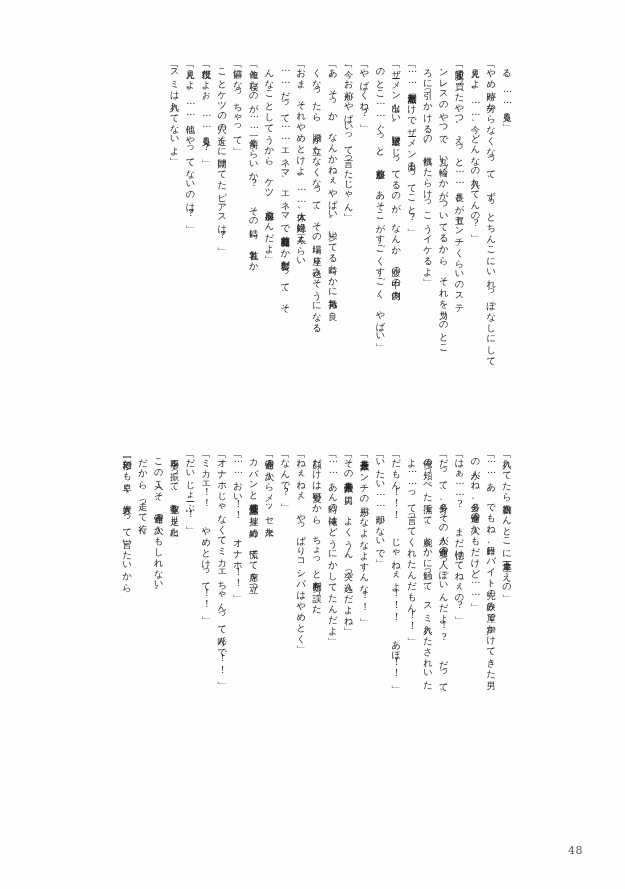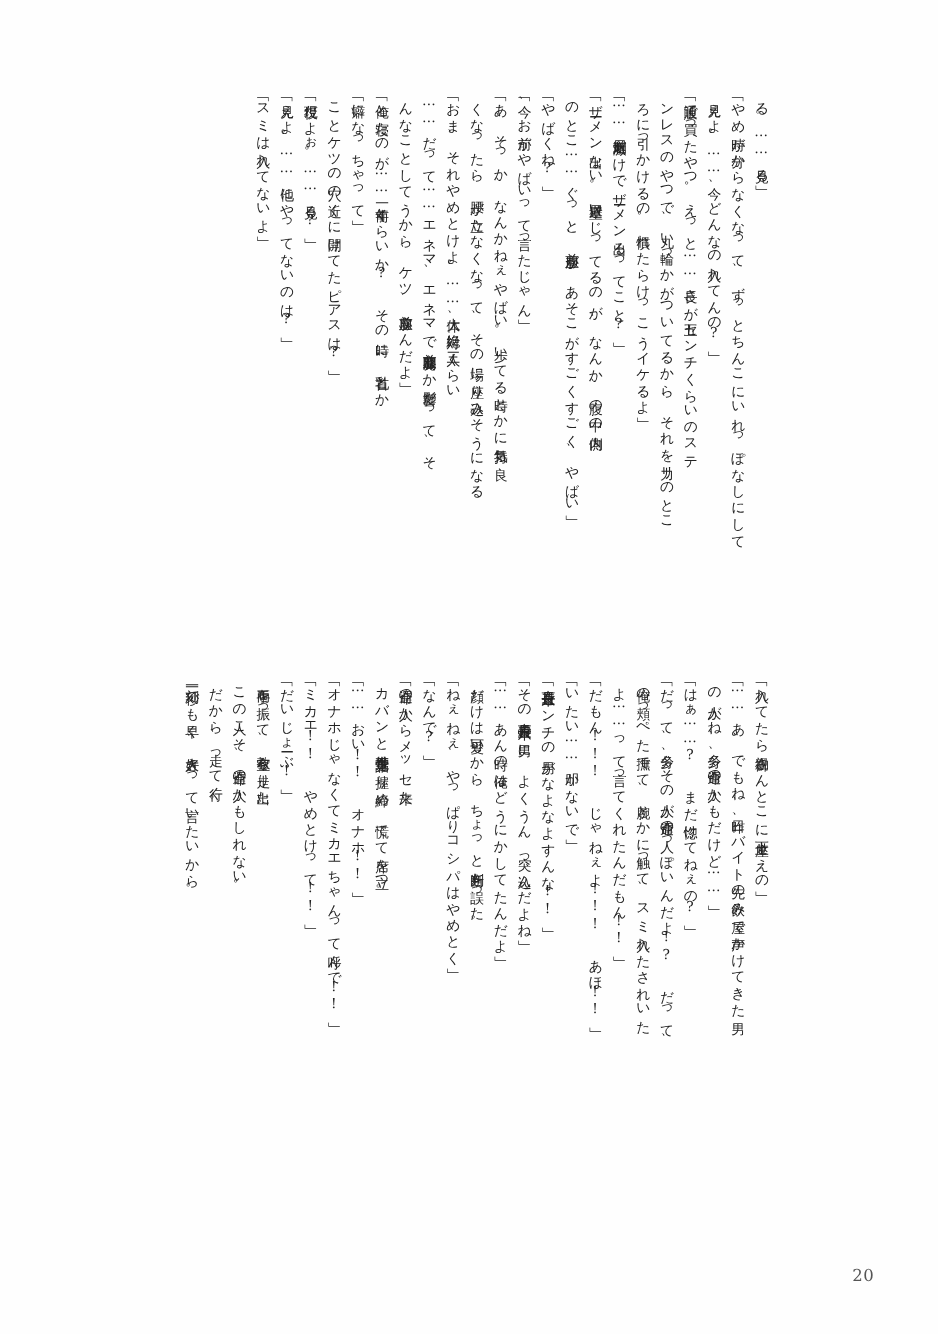--- a/index.html
+++ b/index.html
@@ -58,15 +58,15 @@
 </style>
 </head>
 <body>
 
 <div class="page">
 
   <div class="block" id="block-top"><span class="col">る。……見る」</span><span class="col">「やめ時が分からなくなって、ずっとちんこにいれっぽなしにして</span><span class="col">見えよ。……今、どんなの入れてんの?」</span><span class="col">「通販で買ったやつ。えっと……長さが五センチくらいのステ</span><span class="col">ンレスのやつで、丸い輪っかがついてるから、それを力リのとこ</span><span class="col">ろに引っかけるの。慣れたらけっこうイケるよ」</span><span class="col">「……尿道刺激だけでザーメン出るってこと?」</span><span class="col">「ザーメン出ない。尿道壁いじってるのが、なんか、腹の中の内側</span><span class="col">のとこ……ぐっと、前立腺が、あそこがすごくすごく、やばい」</span><span class="col">「やばくね?」</span><span class="col">「今、お前がやばいって言ったじゃん」</span><span class="col">「あ、そっか、なんかねぇやばい。歩いてる時とかに気持ち良</span><span class="col">くなったら、腰が立たなくなって、その場に座り込みそうになる</span><span class="col">「おま、それやめとけよ。……大体、絶対に三人くらい</span><span class="col">……だって……エネマ、エネマで前立腺開発とか影響だって、そ</span><span class="col">んなことしてうから、ケツ、前立腺ぷんだよ」</span><span class="col">「俺と寝たのが……一年前くらいか? その時に、乳首とか</span><span class="col">「癖になっちゃって」</span><span class="col">ことケツの穴の近くに開けてたピアスは?」</span><span class="col">「現役だよぉ。……見る?」</span><span class="col">「見えよ。……他にやってないのは?」</span><span class="col">「スミは入れてないよ」</span></div>
 
   <div class="block" id="block-bottom"><span class="col">「入れてたら親御さんとこに土下座せえの」</span><span class="col">「……あ、でもね、昨日、バイト先の飲み屋で声かけてきた男</span><span class="col">の人がね、多分、運命の人かもだけど……」</span><span class="col">「はぁ……? まだ惚けてねぇの?」</span><span class="col">「だって、多分、その人が運命の人っぽいんだよ!? だって、</span><span class="col">俺の頬っぺた撫でて、腕とかに触って、スミ入れたされいた</span><span class="col">よ……って言ってくれたんだもん!!」</span><span class="col">「だもん!!! じゃねぇよ!!! あほ!!」</span><span class="col">「いたい……叩かないで」</span><span class="col">「身長百八十三センチの男がなよなよすんな!!」</span><span class="col">「その身長百八十三の男に、よくうん、突っ込んだよね」</span><span class="col">「……あん時の俺はどうにかしてたんだよ」</span><span class="col">顔だけは可愛いから、ちょっと判断を誤った。</span><span class="col">「ねぇねぇ、やっぱりコシパはやめとく」</span><span class="col">「なんで?」</span><span class="col">「運命の人からメッセ来た</span><span class="col">カバンと携帯電覚話を握り締め、慌てて席を立つ。</span><span class="col">「……おい!! オナホ!!」</span><span class="col">「オナホじゃなくてミカエちゃんって呼んで!!」</span><span class="col">「ミカエ!! やめとけって!!」</span><span class="col">「だいじょーぶ!」</span><span class="col">両手を振って、教室を走り出た。</span><span class="col">この人こそ、運命の人かもしれない。</span><span class="col">だから、走って行く。</span><span class="col">一刻一秒でも早く、大好きって言いたいから。</span></div>
 
-  <div class="page-number">20</div>
+  <div class="page-number">48</div>
 
 </div>
 
 </body></html>

